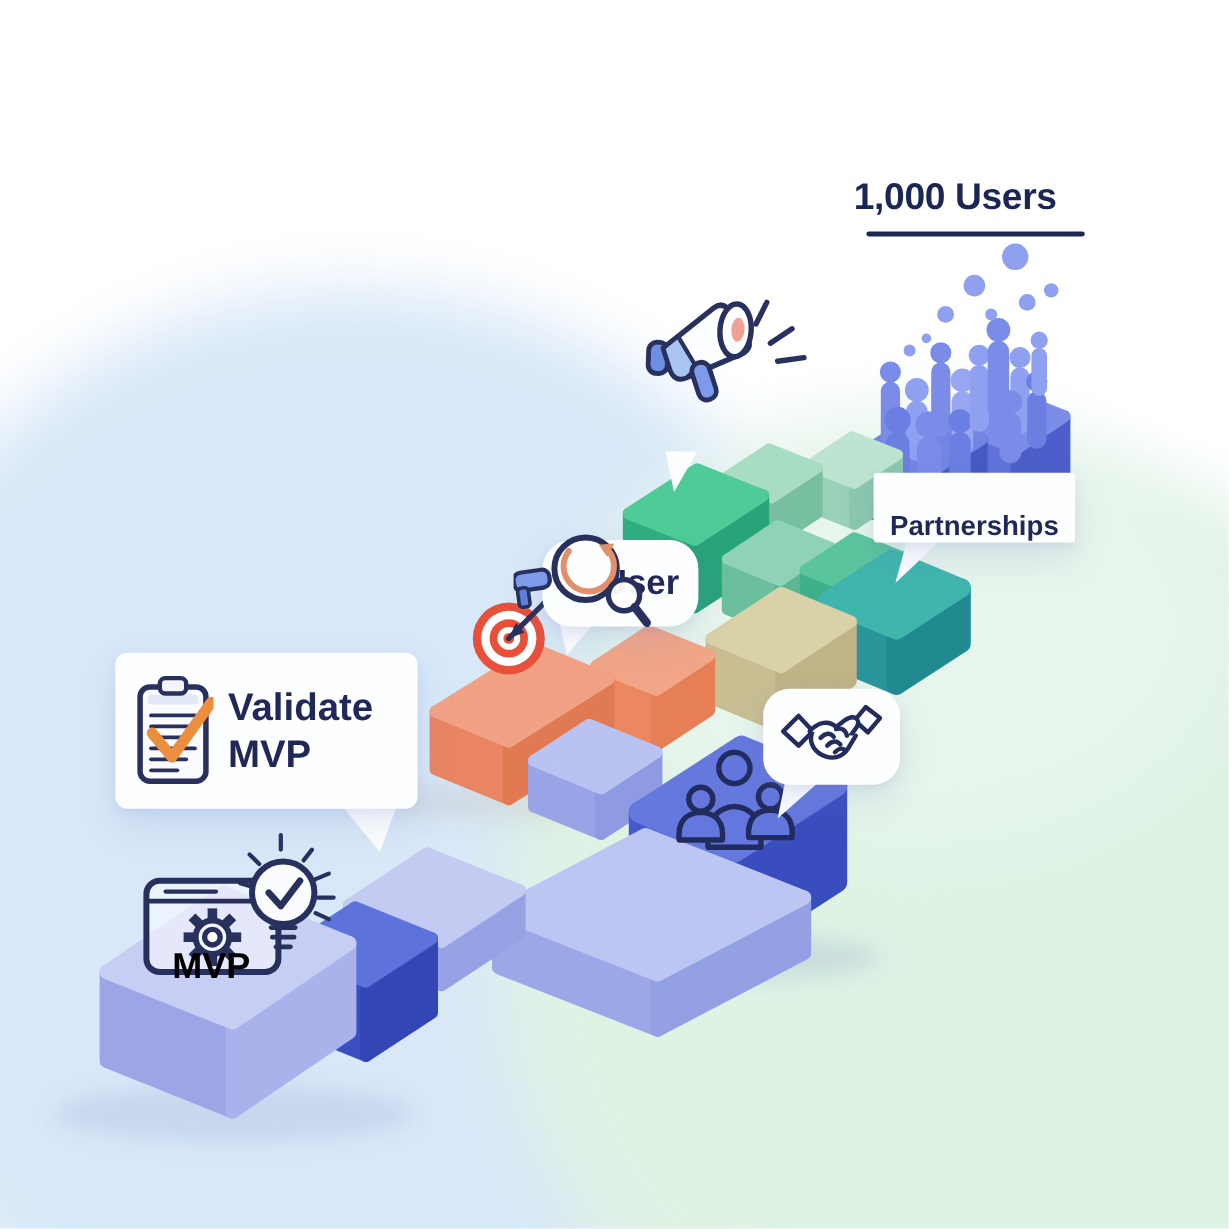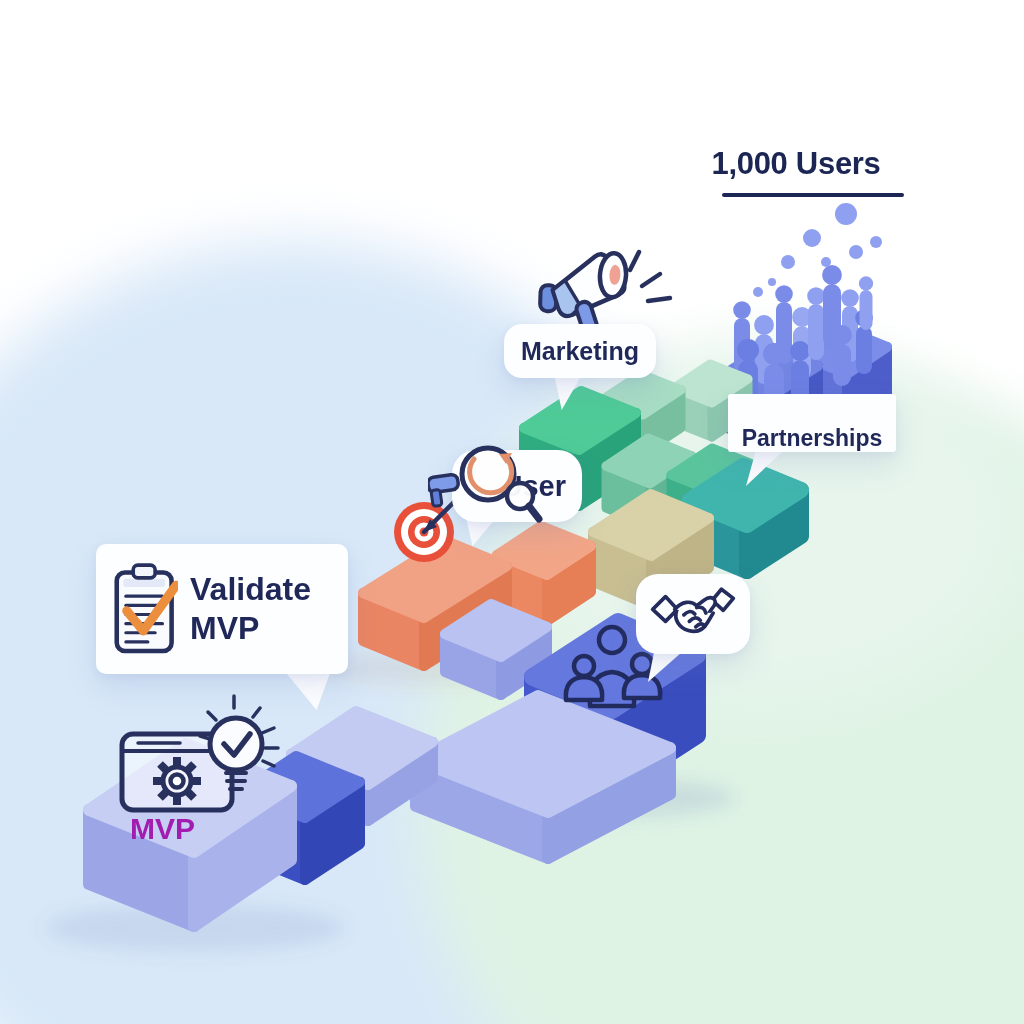--- a/index.html
+++ b/index.html
@@ -21,21 +21,21 @@
   #magnifier-wrap{left:428px;top:442px;width:126px;height:86px;z-index:6;}
   #bubble-marketing{left:504px;top:324px;width:152px;height:54px;border-radius:18px;font-size:25px;}
   #tail-marketing{left:548px;top:376px;width:36px;height:34px;clip-path:polygon(18% 0,92% 0,38% 100%);}
   #bubble-partnerships{left:728px;top:394px;width:168px;height:58px;border-radius:3px;font-size:23px;align-items:flex-end;}
   #tail-partnerships{left:746px;top:450px;width:40px;height:36px;clip-path:polygon(25% 0,95% 0,0 100%);}
   #bubble-handshake{left:636px;top:574px;width:114px;height:80px;border-radius:22px;}
   #tail-handshake{left:648px;top:652px;width:34px;height:30px;clip-path:polygon(18% 0,100% 0,0 100%);}
   #goal-title{left:684px;top:146px;width:224px;text-align:center;font-size:31px;font-weight:800;
               color:#1C2654;letter-spacing:-.3px;}
   #goal-underline{left:722px;top:193px;width:182px;height:4px;background:#1C2654;border-radius:2px;}
-  #mvp-label{left:130px;top:789px;width:92px;text-align:left;font-size:30px;font-weight:800;color:#a21caf;margin-top:23px;}
+  #mvp-label{left:130px;top:789px;width:92px;text-align:center;font-size:30px;font-weight:800;color:#000000;}
 </style>
 </head>
 <body>
 
 <div class="stage">
 
   <svg class="scene" width="1024" height="1024" viewBox="0 0 1024 1024">
     <defs>
       <filter id="soft" x="-40%" y="-40%" width="180%" height="180%">
           <feGaussianBlur stdDeviation="28"></feGaussianBlur>
@@ -313,23 +313,20 @@
     <rect x="0" y="34" width="30" height="15" rx="6" transform="rotate(-8 15 41)" fill="#7D9BE8" stroke="#28315E" stroke-width="3.5"></rect>
     <rect x="4" y="48" width="9" height="16" rx="3" transform="rotate(-8 8 56)" fill="#5F7FD9" stroke="#28315E" stroke-width="3"></rect>
     <circle cx="60" cy="32" r="26" fill="#FEFEFF" stroke="#28315E" stroke-width="5"></circle>
     <path d="M46,17 A21,21 0 1 0 80,18" fill="none" stroke="#E2906B" stroke-width="5" stroke-linecap="round"></path>
     <path d="M78,22 L84,11 L71,12 Z" fill="#E2906B"></path>
     <circle cx="92" cy="54" r="13" fill="rgba(255,255,255,0.95)" stroke="#28315E" stroke-width="4.5"></circle>
     <line x1="101" y1="64" x2="111" y2="77" stroke="#28315E" stroke-width="7" stroke-linecap="round"></line>
   </svg>
 
   <div class="tail" id="tail-marketing"></div>
-  <div class="bubble" id="bubble-marketing">
-    <span>Marketing</span>
-  </div>
 
   <div class="tail" id="tail-partnerships"></div>
   <div class="bubble" id="bubble-partnerships">
     <span>Partnerships</span>
   </div>
 
   <div class="tail" id="tail-handshake"></div>
   <div class="bubble" id="bubble-handshake">
     <svg width="88" height="56" viewBox="0 0 96 58">
       <g stroke="#232C5C" stroke-width="4" stroke-linejoin="round" stroke-linecap="round">

